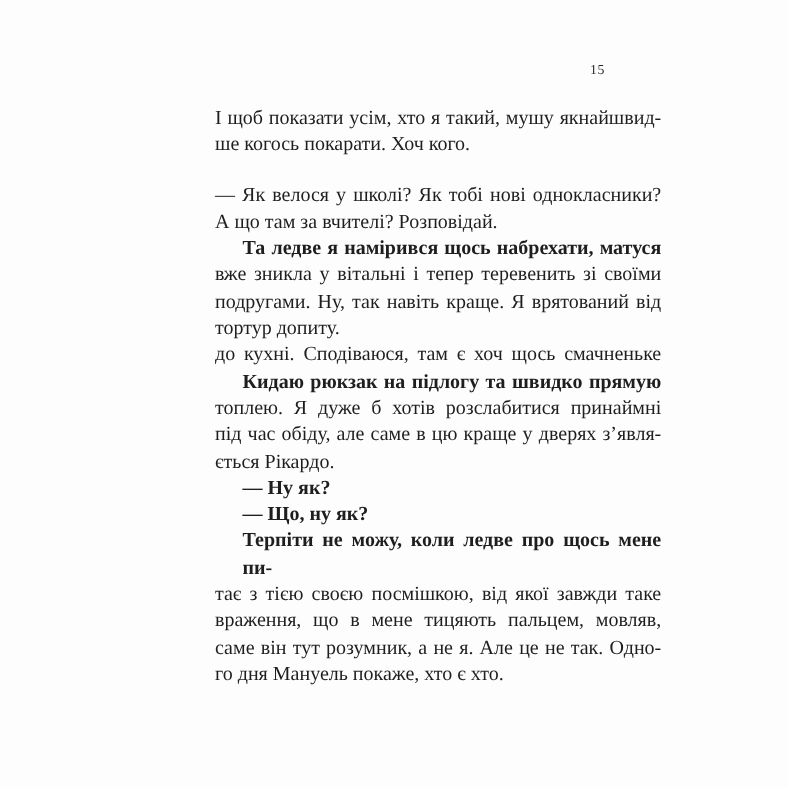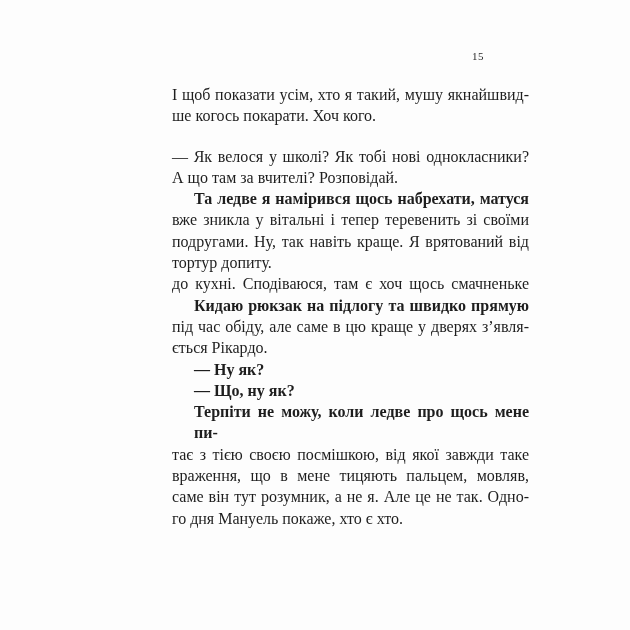--- a/index.html
+++ b/index.html
@@ -65,20 +65,21 @@
     <div class="line j">— Як велося у школі? Як тобі нові однокласники?</div>
     <div class="line">А що там за вчителі? Розповідай.</div>
 
     <div class="line j ind">Та ледве я намірився щось набрехати, матуся</div>
     <div class="line j">вже зникла у вітальні і тепер теревенить зі своїми</div>
     <div class="line j">подругами. Ну, так навіть краще. Я врятований від</div>
     <div class="line">тортур допиту.</div>
 
     <div class="line j">до кухні. Сподіваюся, там є хоч щось смачненьке</div>
     <div class="line j ind">Кидаю рюкзак на підлогу та швидко прямую</div>
+    <div class="line j">топлею. Я дуже б хотів розслабитися принаймні</div>
     <div class="line j">під час обіду, але саме в цю краще у дверях з’явля-</div>
     <div class="line">ється Рікардо.</div>
 
     <div class="line ind">— Ну як?</div>
     <div class="line ind">— Що, ну як?</div>
 
     <div class="line j ind">Терпіти не можу, коли ледве про щось мене пи-</div>
     <div class="line j">тає з тією своєю посмішкою, від якої завжди таке</div>
     <div class="line j">враження, що в мене тицяють пальцем, мовляв,</div>
     <div class="line j">саме він тут розумник, а не я. Але це не так. Одно-</div>

